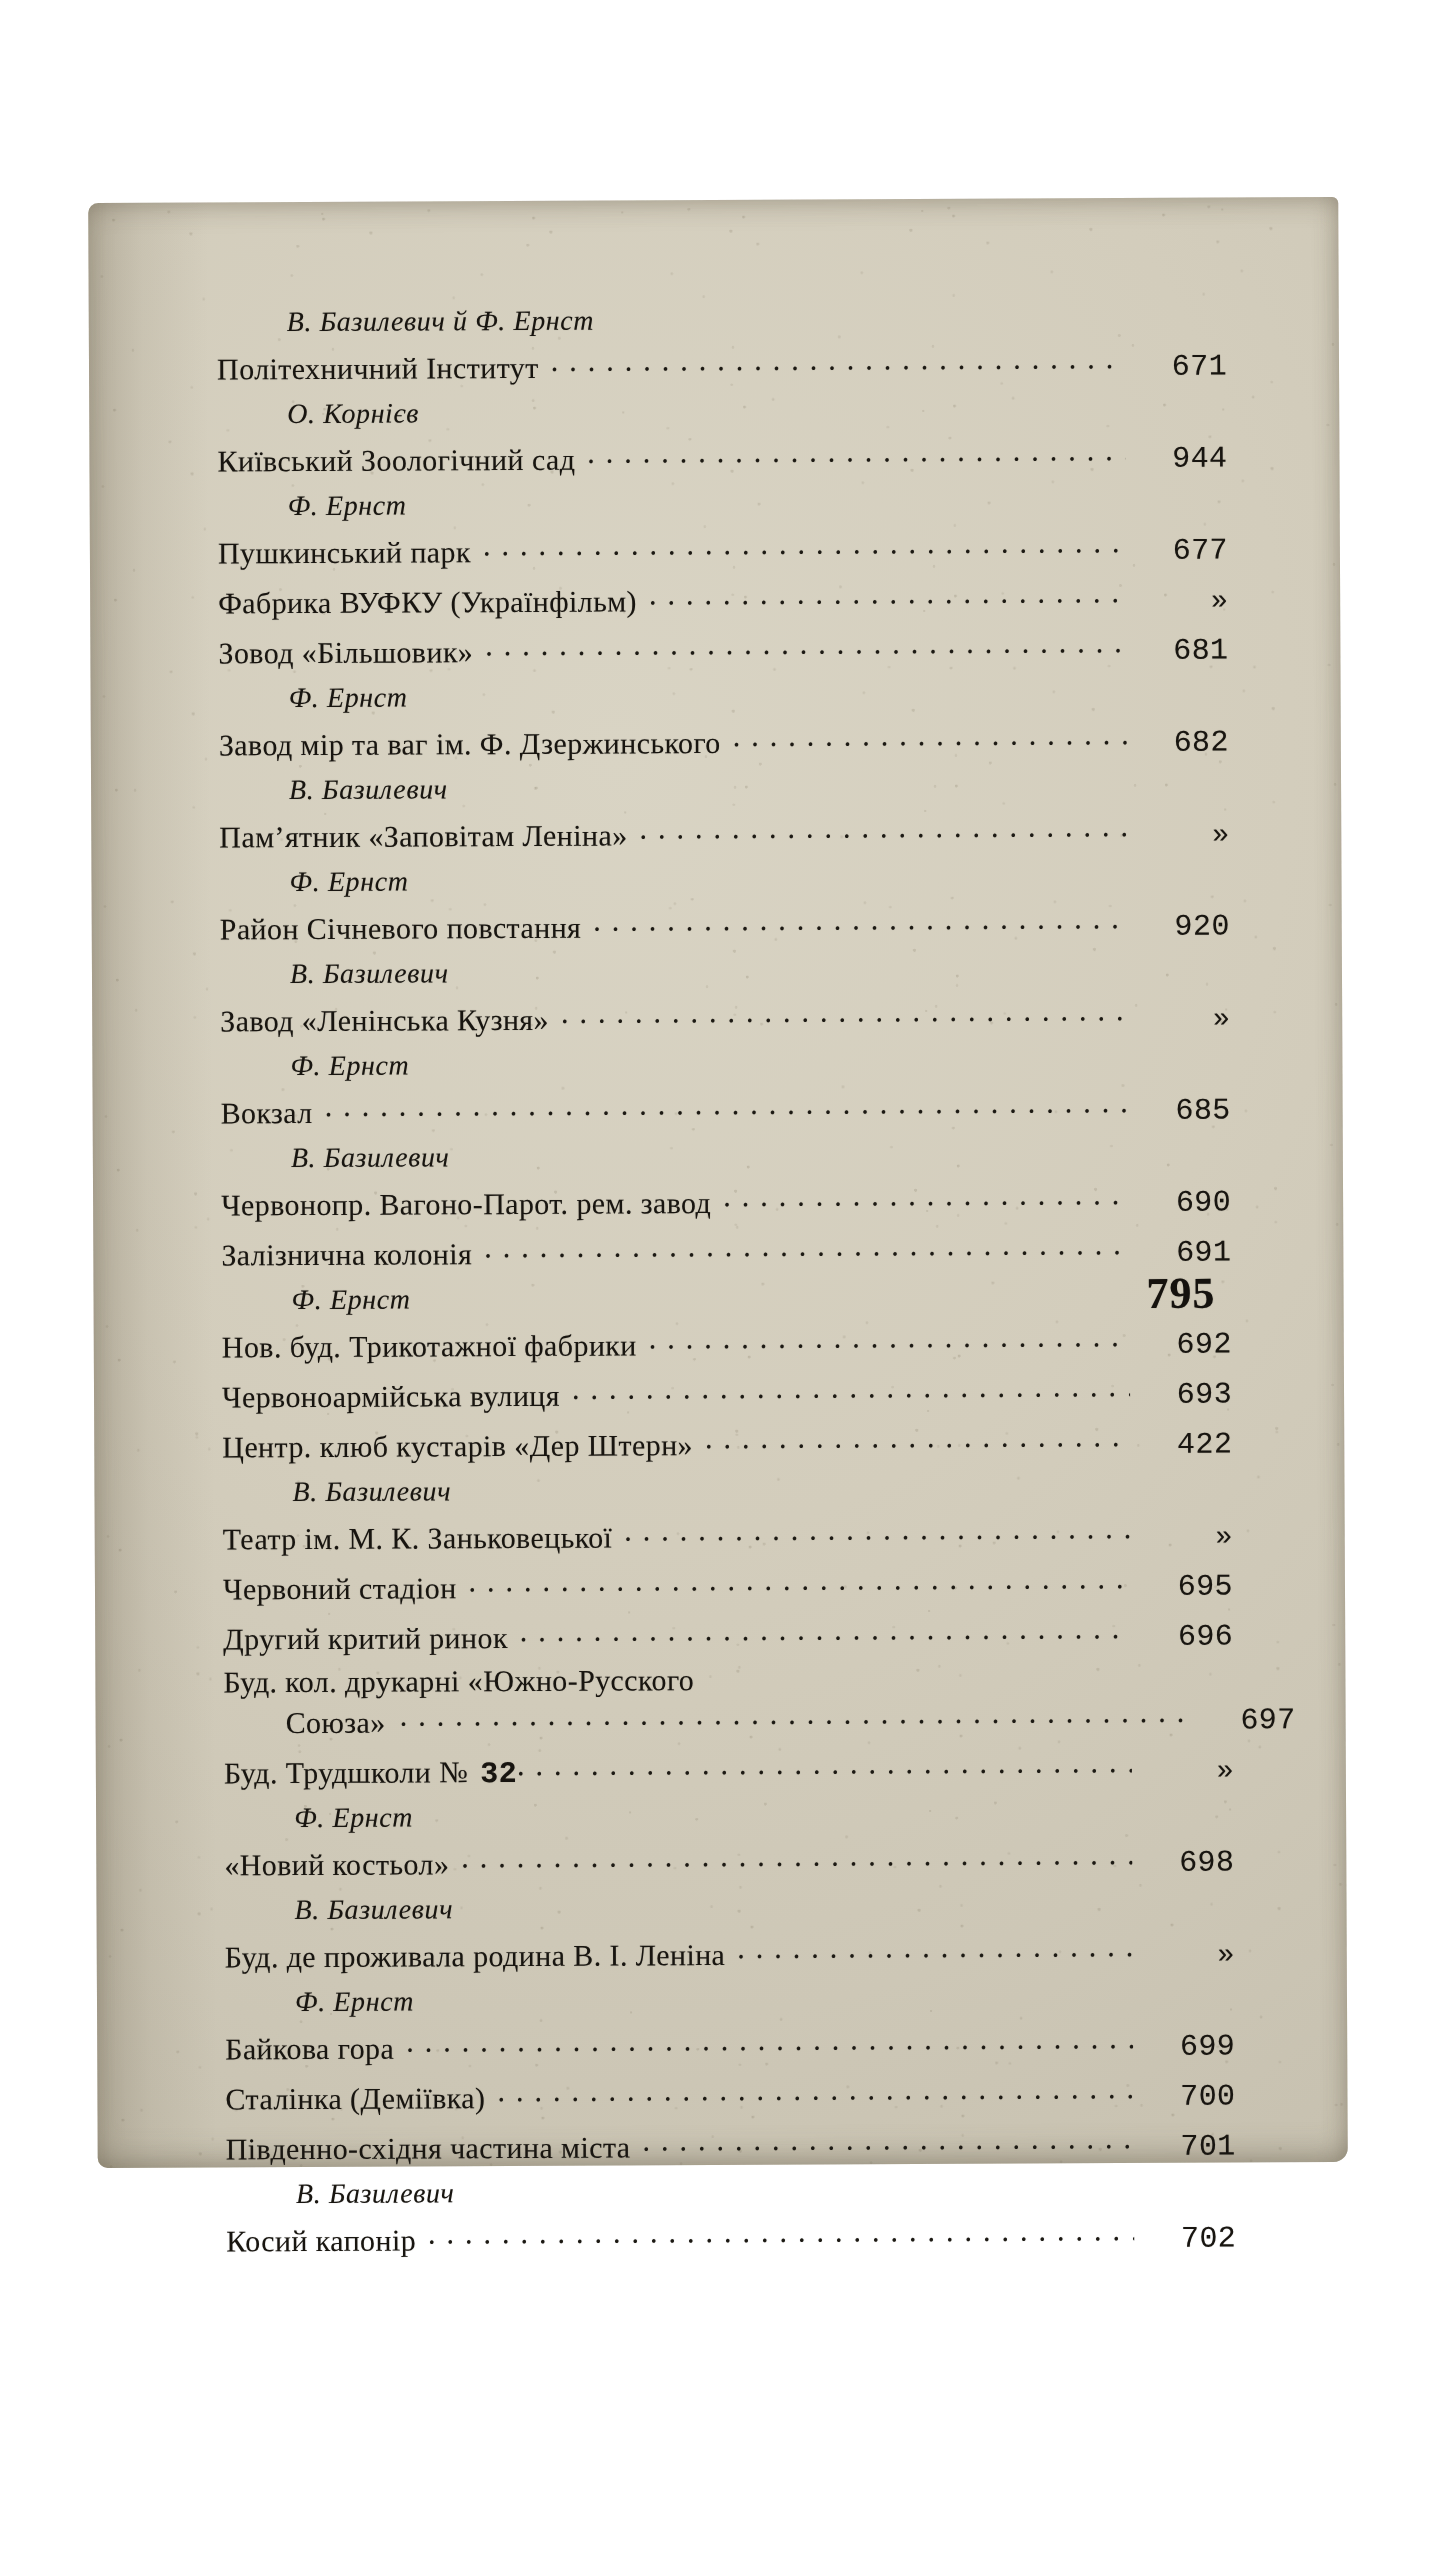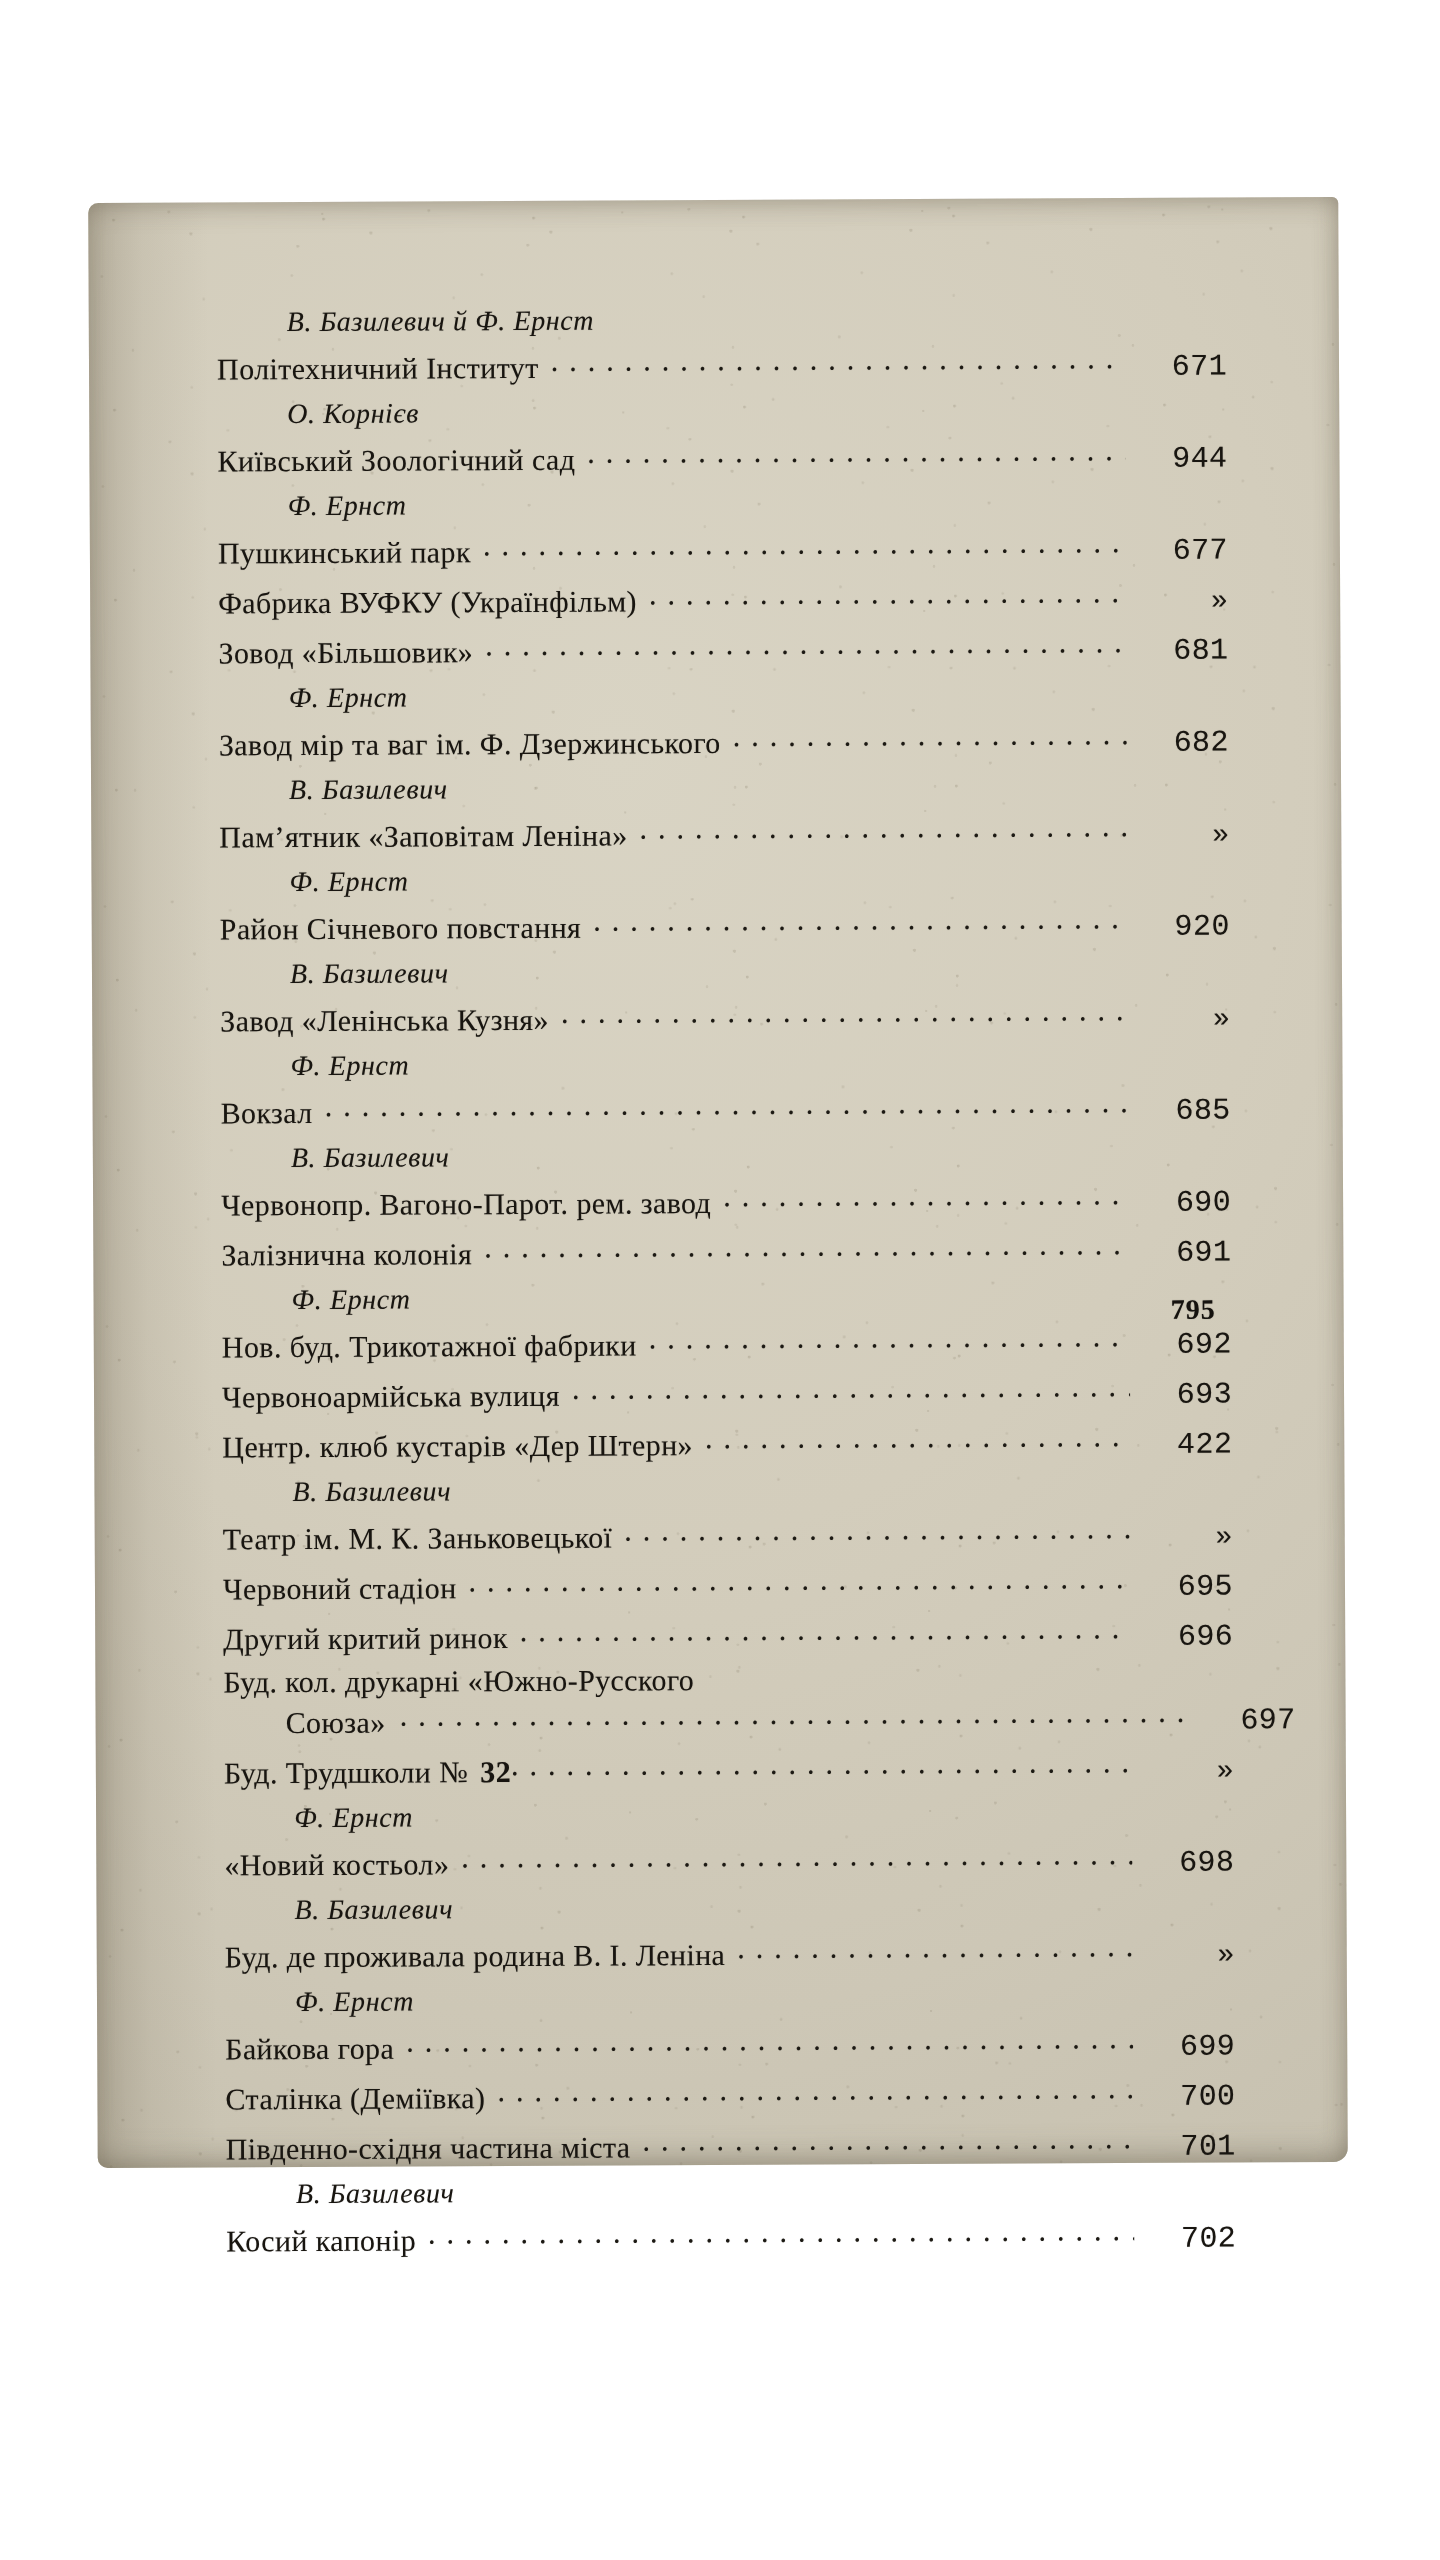--- a/index.html
+++ b/index.html
@@ -114,27 +114,27 @@
     padding-left:70px;
     color:#181510;
     text-shadow:0 0 1px rgba(24,21,16,.30);
   }
 
   
   .cont-row{ padding-left:62px; }
   .cont-row .entry-title{padding-right:14px;text-align:center;}
 
   
-  .b{font-weight:bold;}
+  .b{font-weight:bold;font-family:Liberation Mono, monospace;}
 
   #folio{
     position:absolute;
     right:128px;
-    top:1096px;
-    font-size:28px;
+    top:1070px;
+    font-size:44px;
     font-weight:bold;
     letter-spacing:1px;
     color:#15120e;
     text-shadow:0 0 1px rgba(21,18,14,.45);
     text-align:right;
   }
 </style>
 </head>
 <body>
 

